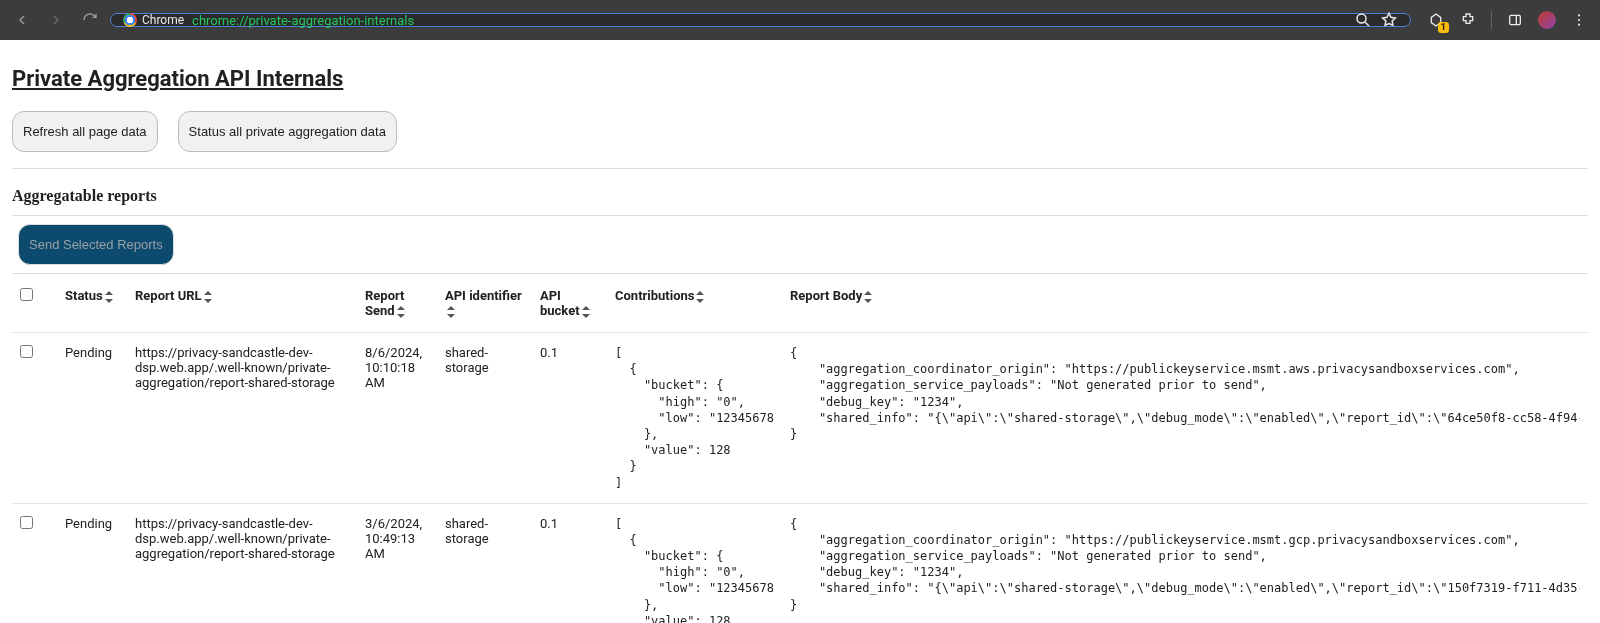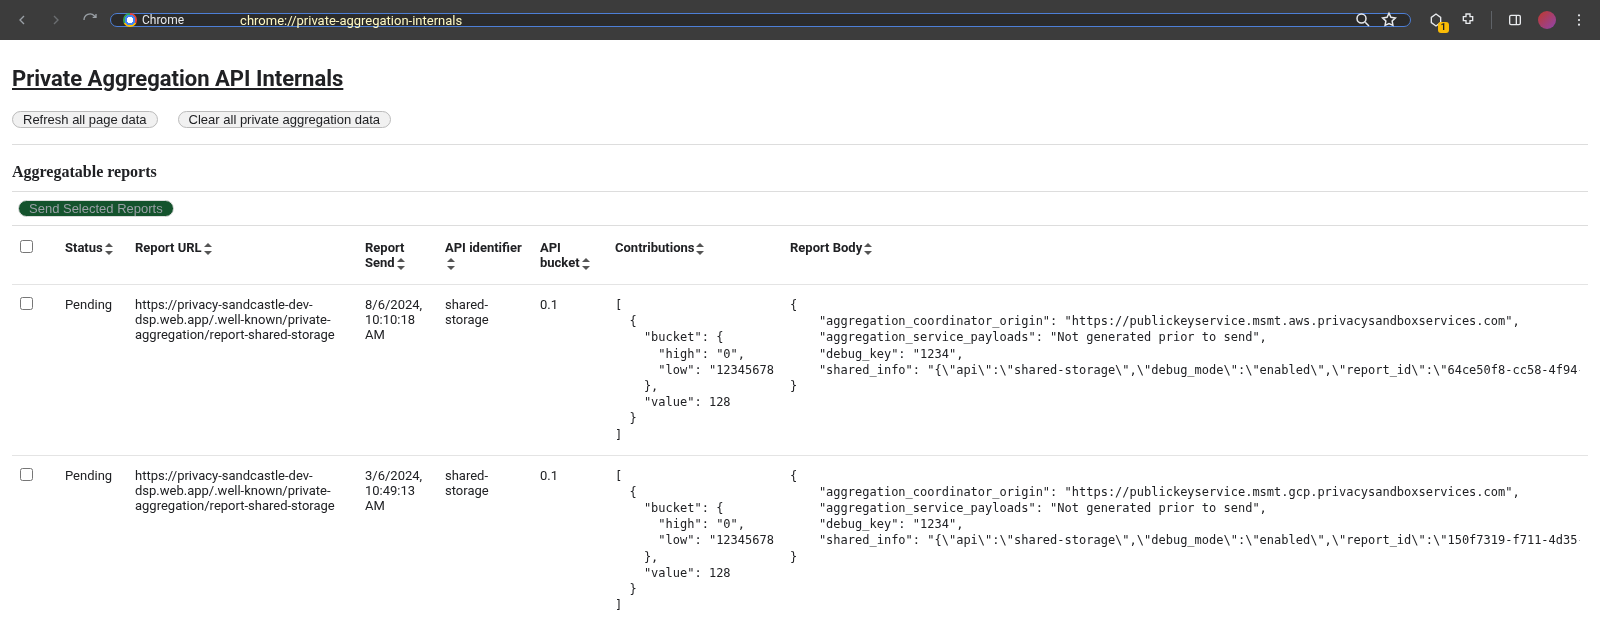--- a/index.html
+++ b/index.html
@@ -37,21 +37,21 @@
     }
     .omnibox .chrome-badge {
       display: flex; align-items: center; gap: 5px;
       font-size: 12px; color: #e8eaed;
     }
     .omnibox .chrome-badge .circle {
       width: 14px; height: 14px; border-radius: 50%;
       background: radial-gradient(circle at 50% 50%, #fff 0 30%, #4285f4 30% 55%, transparent 55%),
                   conic-gradient(#ea4335 0 120deg, #fbbc05 120deg 240deg, #34a853 240deg 360deg);
     }
-    .url-text { font-size: 13px; color: #fef9c3; flex: 1; margin-left: 48px; }
+    .url-text { font-size: 13px; color: #22c55e; flex: 1; }
     .omni-icon {
       width: 18px; height: 18px; display:flex; align-items:center; justify-content:center;
       color: #e8eaed;
     }
     .toolbar-right { display: flex; align-items: center; gap: 6px; padding-left: 6px; }
     .ext-icon {
       width: 26px; height: 26px; display:flex; align-items:center; justify-content:center;
       color: #e8eaed; position: relative; cursor:pointer;
     }
     .ext-icon svg { width: 16px; height: 16px; }
@@ -68,29 +68,29 @@
       background: linear-gradient(135deg, #c0392b 0%, #8e44ad 100%);
     }
 
     
     .content { padding: 10px 12px; }
     h1 { font-size: 22px; font-weight: 700; margin: 16px 0 20px 0; text-decoration: underline; }
     .toolbar-row { display: flex; gap: 20px; margin-bottom: 16px; }
     .action-btn {
       background: #f1f1f1;
       border: 1px solid #bbb;
-      padding: 0 10px;
+      padding: 12px 10px;
       font-size: 13px;
       border-radius: 12px;
       cursor: pointer;
       color: #202124;
     }
     .action-btn:disabled {
       color: #9aa0a6;
-      background: #14532d;
+      background: #0c4a6e;
       border-color: #ddd;
       cursor: default;
     }
     hr.section-div { margin: 8px 0 18px 0; border: none; border-top: 1px solid #ddd; }
     h2 { font-size: 16px; font-weight: 700; margin: 6px 0 10px 0; font-family: Liberation Serif, serif; }
 
     
     .table-wrap { border-top: 1px solid #ddd; }
     .send-row { padding: 8px 6px; }
     table.reports { width: 100%; border-collapse: collapse; table-layout: fixed; }
@@ -202,21 +202,21 @@
         </svg>
     </span>
   </div>
 </div>
 
 <div class="content">
   <h1>Private Aggregation API Internals</h1>
 
   <div class="toolbar-row">
     <button class="action-btn">Refresh all page data</button>
-    <button class="action-btn">Clear all private aggregation data</button>
+    <button class="action-btn">Status all private aggregation data</button>
   </div>
 
   <hr class="section-div">
 
   <h2>Aggregatable reports</h2>
 
   <div class="table-wrap">
     <div class="send-row">
       <button class="action-btn" disabled="">Send Selected Reports</button>
     </div>

